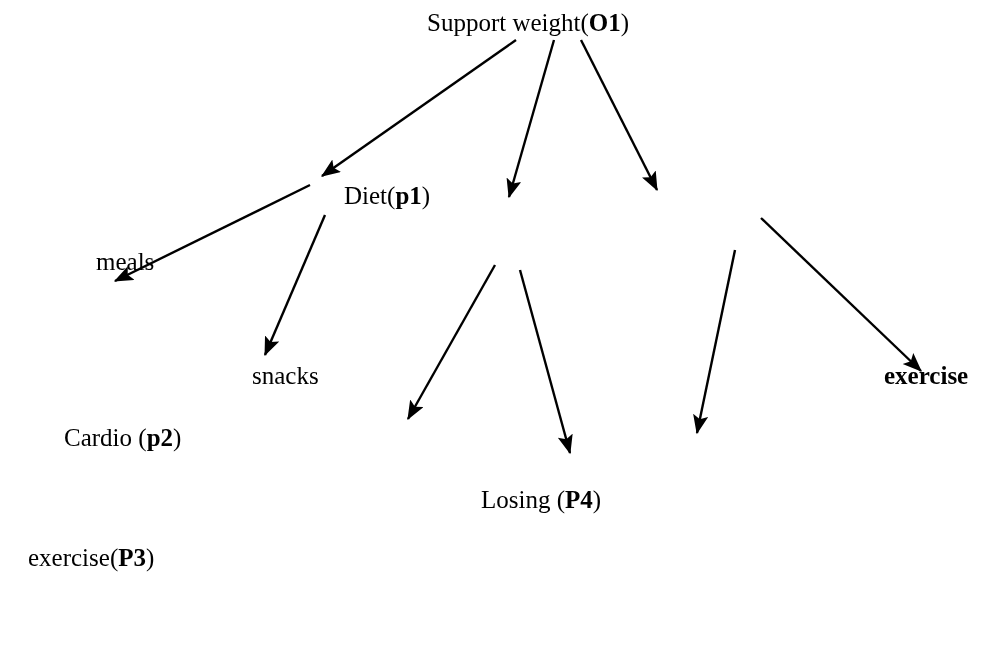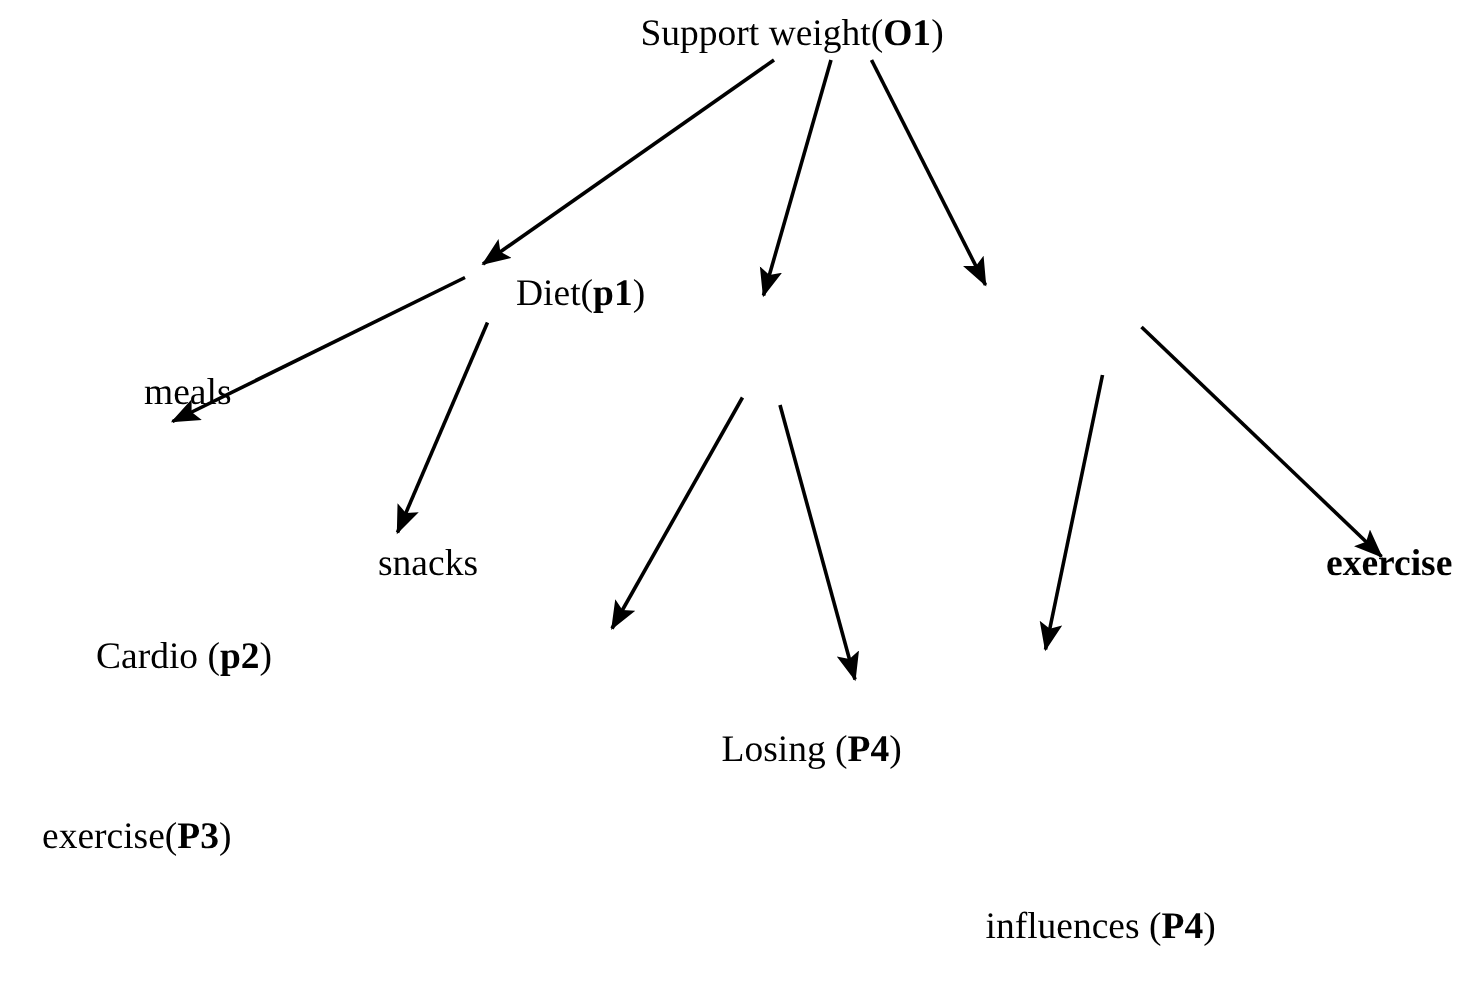--- a/index.html
+++ b/index.html
@@ -96,17 +96,14 @@
   </div>
 
   <div class="node node-support" style="left: 481px; top: 487px;">
     <span>Losing (</span><span class="tag">P4</span><span>)</span>
   </div>
 
   <div class="node node-strength" style="left: 28px; top: 545px;">
     <span>exercise(</span><span class="tag">P3</span><span>)</span>
   </div>
 
-  <div class="node node-influences" style="left: 657px; top: 605px;">
-    <span>influences (</span><span class="tag">P4</span><span>)</span>
-  </div>
 
 </div>
 
 </body></html>

